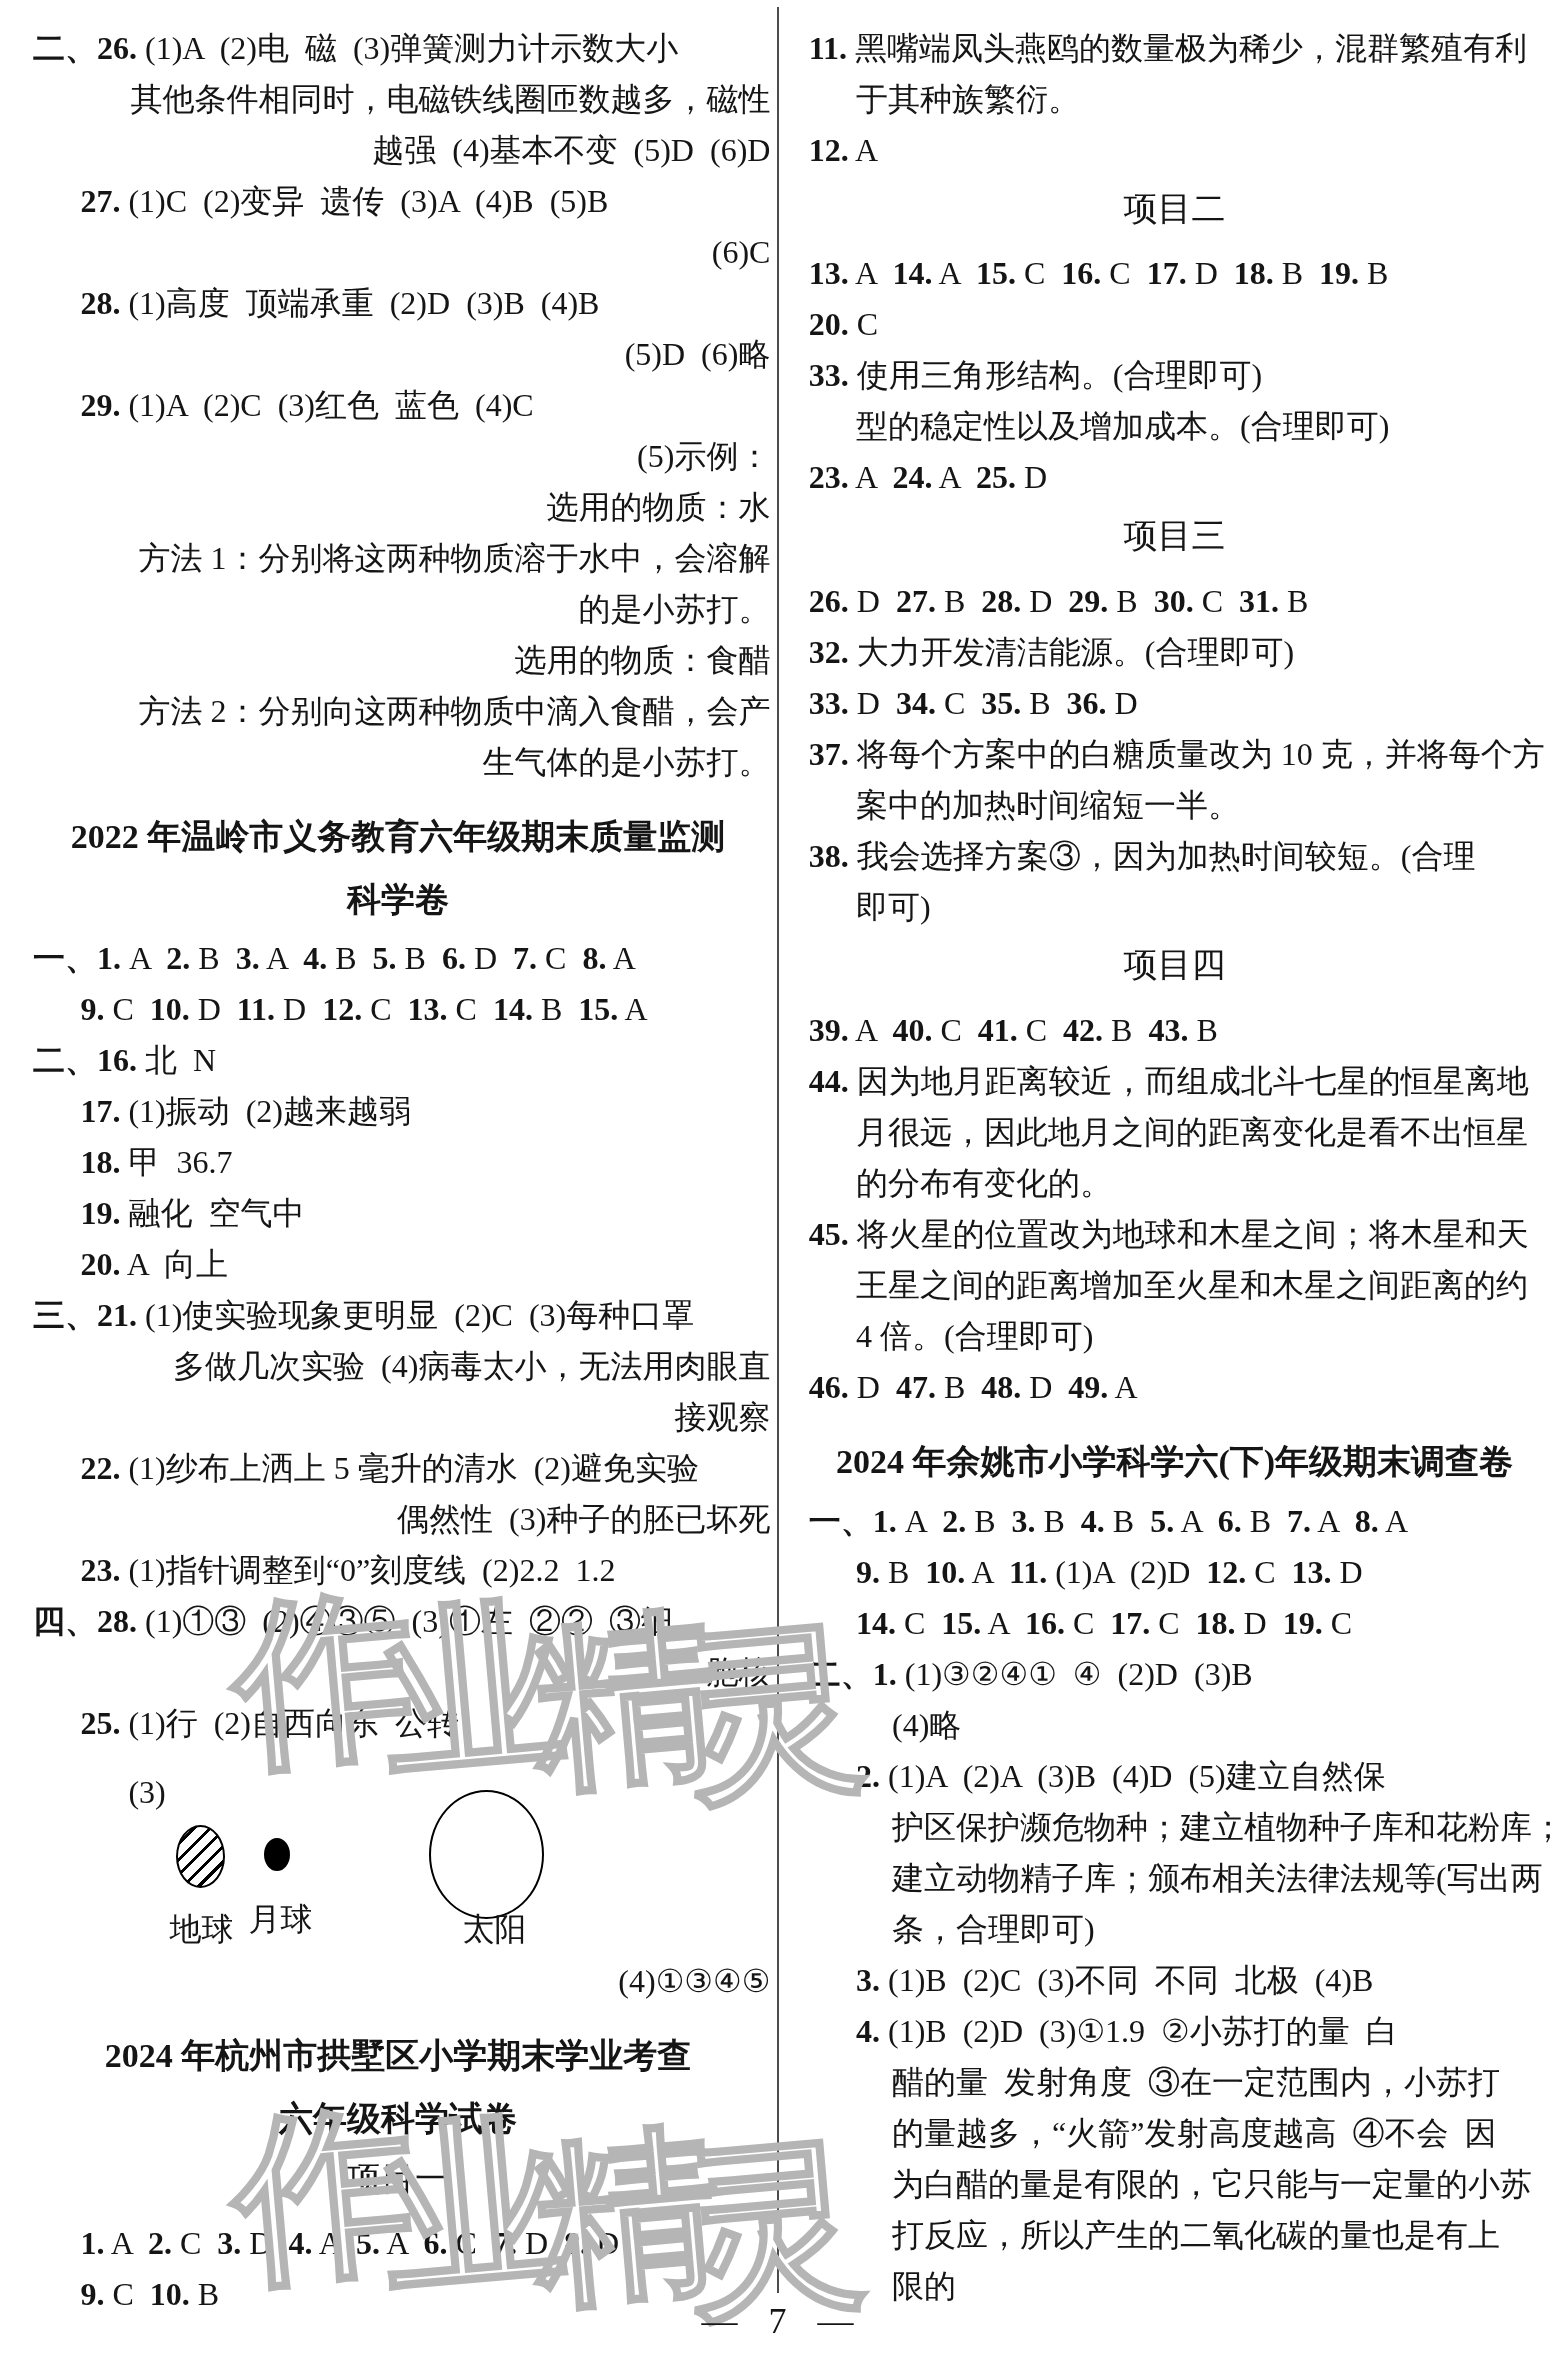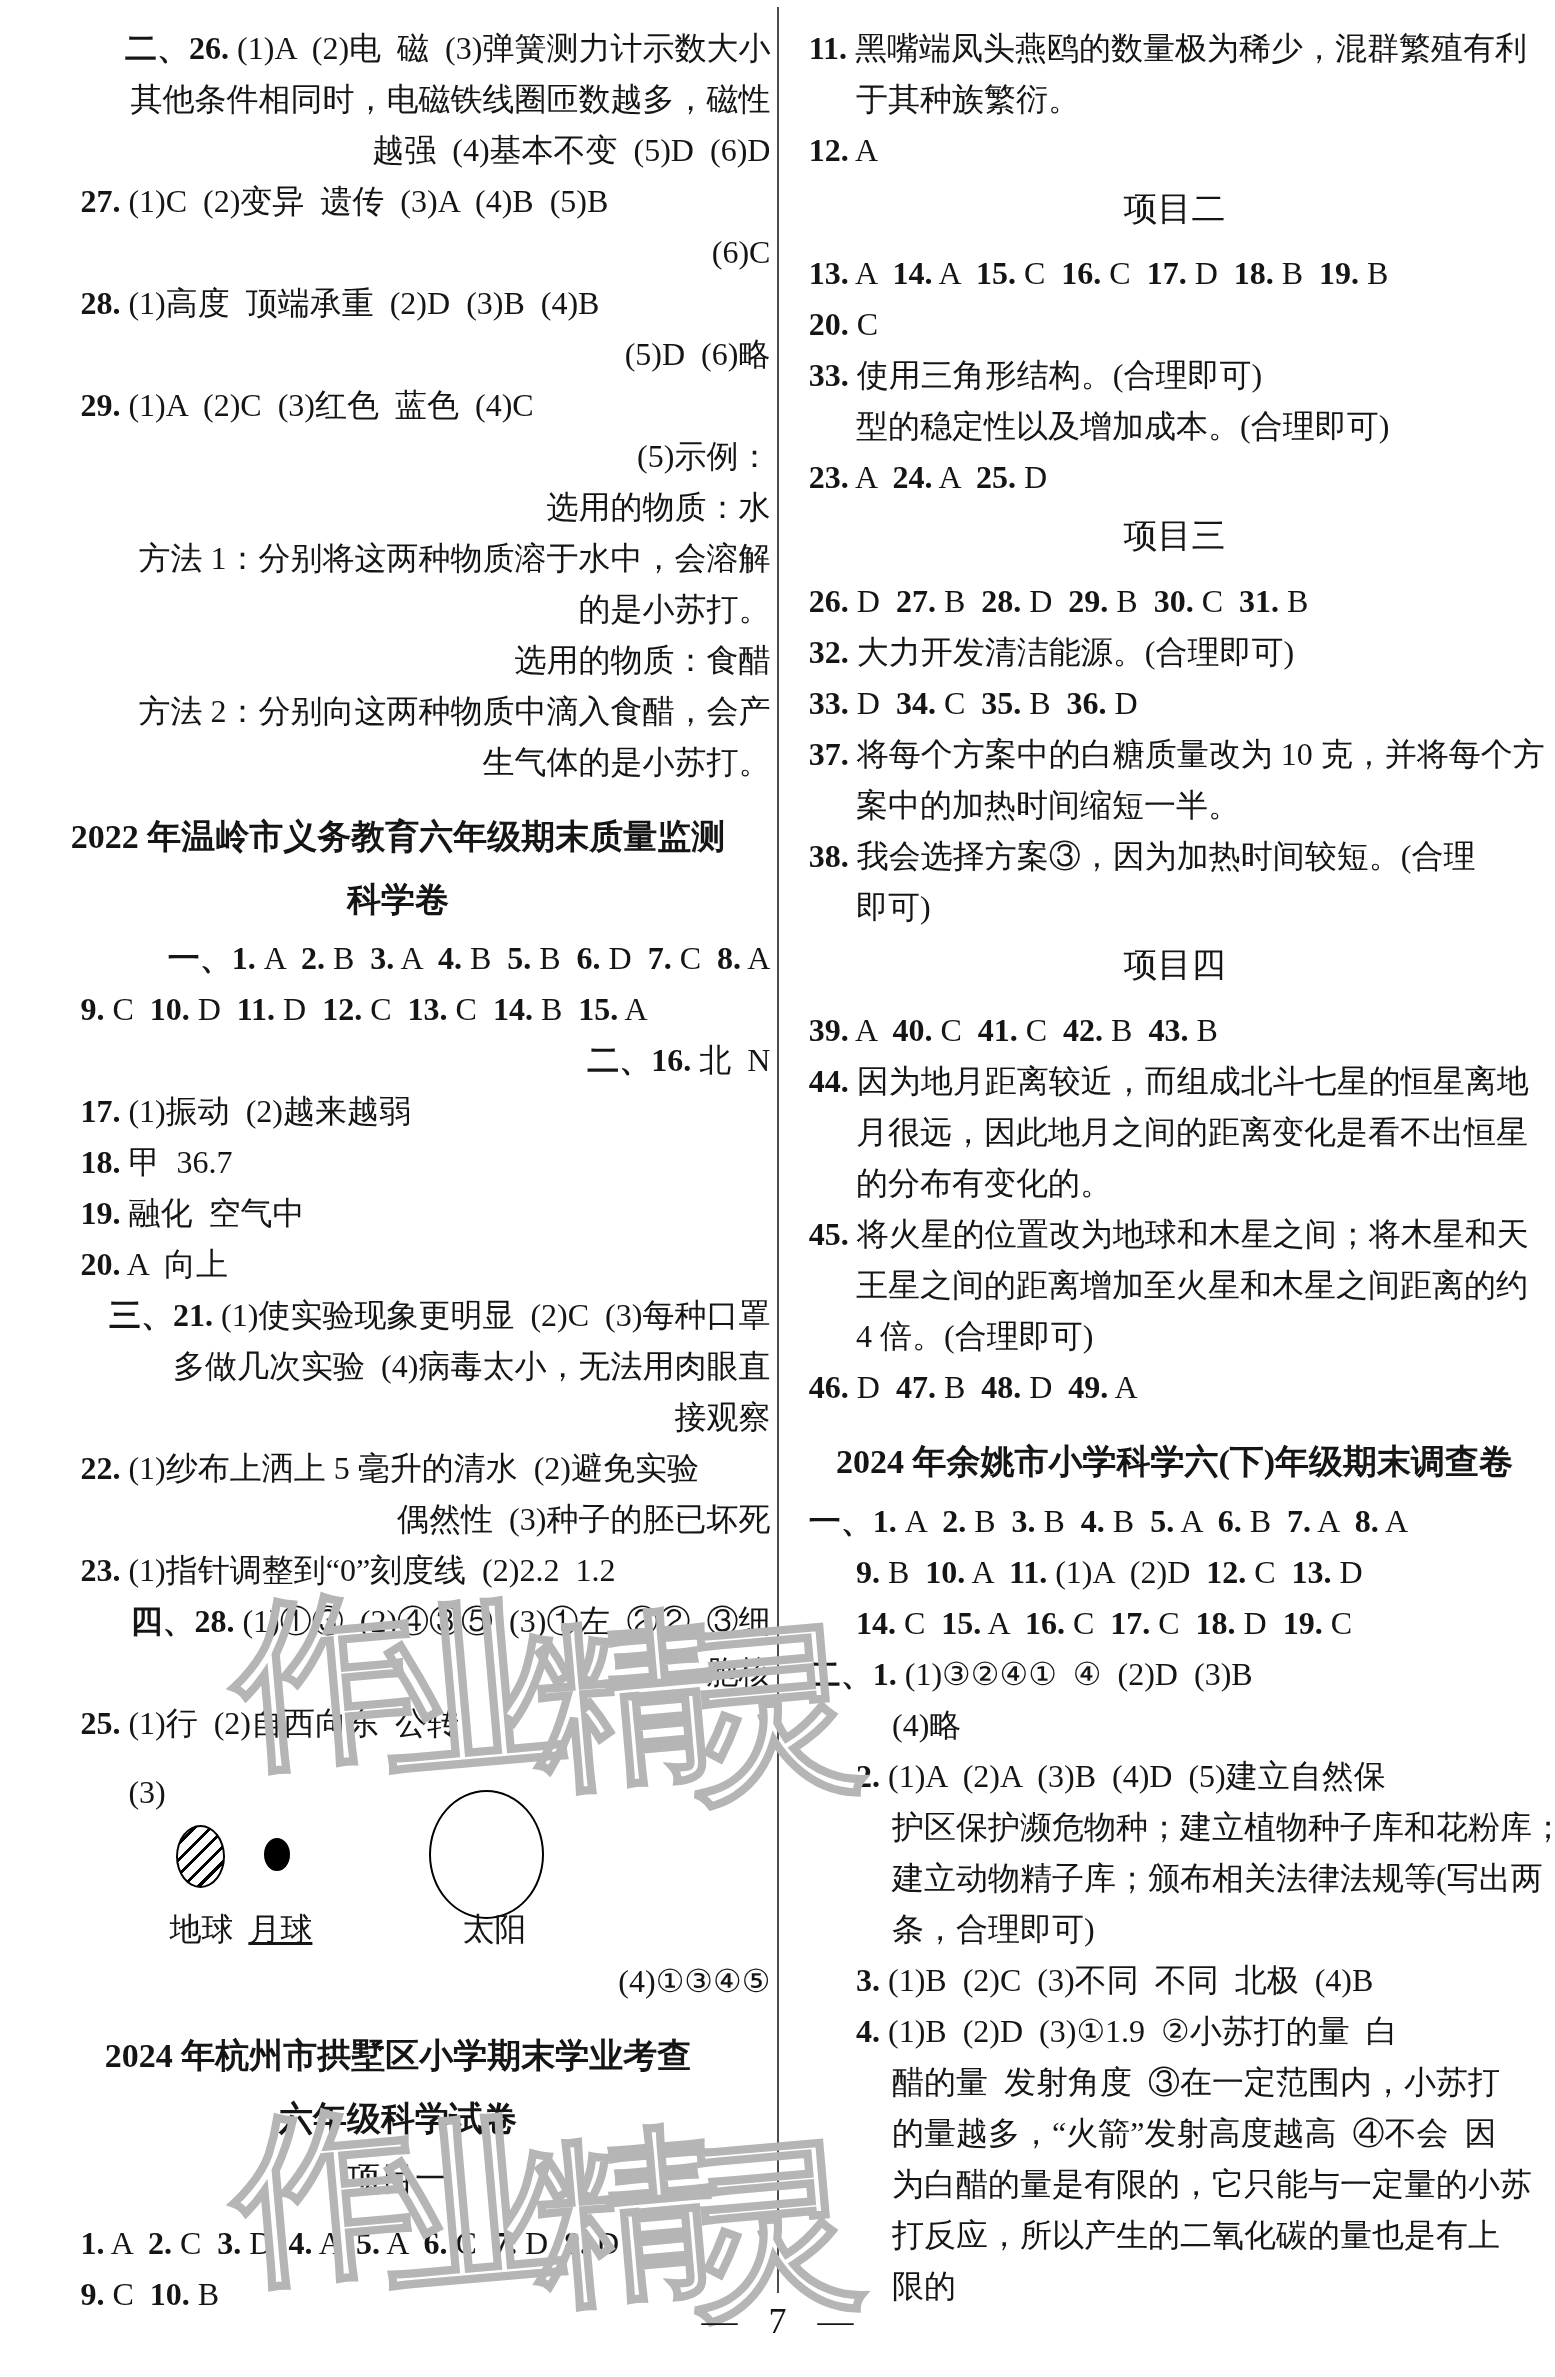--- a/index.html
+++ b/index.html
@@ -7,42 +7,42 @@
     width:1555px;height:2377px;position:relative;background:#ffffff;
     font-family:"Liberation Serif","DejaVu Serif",serif;color:#151515;
     overflow:hidden;
   }
   .col{position:absolute;top:23px;width:745px;}
   #col-left{left:25.4px;}
   #col-right{left:802px;}
   .line{font-size:32px;line-height:51px;white-space:pre;}
   .line .b{font-weight:bold;}
   
-  .c0{padding-left:7.6px;text-align:right;}
+  .c0{padding-left:7.6px;}
   .c1{padding-left:55px;}
   .c2{padding-left:103px;text-align:right;}
   
   .r0{padding-left:6.8px;}
   .r1{padding-left:54px;}
   .r2{padding-left:90px;}
   
   .h1{font-size:34px;font-weight:bold;text-align:center;line-height:54px;margin-top:22px;margin-bottom:6.8px;white-space:pre;}
   .h2{font-size:34px;font-weight:bold;text-align:center;line-height:54px;margin-top:8.5px;margin-bottom:6.8px;white-space:pre;}
   .hp{font-size:34px;font-weight:normal;text-align:center;line-height:52px;margin-top:6.8px;margin-bottom:13.5px;white-space:pre;}
   
   .diagram{position:relative;height:207px;}
   .dlabel{position:absolute;font-size:32px;line-height:38px;}
   .dnum{left:103px;top:24px;}
   .shape{position:absolute;box-sizing:border-box;}
   .earth{left:151px;top:76px;width:49px;height:63px;border:2.5px solid #000;border-radius:50%;
     background:repeating-linear-gradient(135deg,#000 0px,#000 3px,transparent 3px,transparent 11px);}
   .moon{left:239px;top:89px;width:26px;height:33px;background:#000;border-radius:50%;}
   .sun{left:404px;top:41px;width:115px;height:129px;border:2.5px solid #000;border-radius:50%;background:#fff;}
   .earth-l{left:144px;top:161px;}
-  .moon-l{left:223px;top:161px;text-decoration:underline;}
+  .moon-l{left:223px;top:151px;}
   .sun-l{left:437px;top:161px;}
   
   .divider{position:absolute;left:777px;top:6.8px;width:1.7px;height:2286px;background:#4c4c4c;}
   
   .footer{position:absolute;left:0;top:2298px;width:1555px;text-align:center;
     font-size:36px;line-height:47px;word-spacing:22px;}
   
   .wm{position:absolute;font-family:"Liberation Sans","DejaVu Sans",sans-serif;font-weight:bold;
     font-size:182px;line-height:195px;letter-spacing:-32px;color:transparent;
     -webkit-text-stroke:2.5px #b5b5b5;white-space:nowrap;pointer-events:none;}

